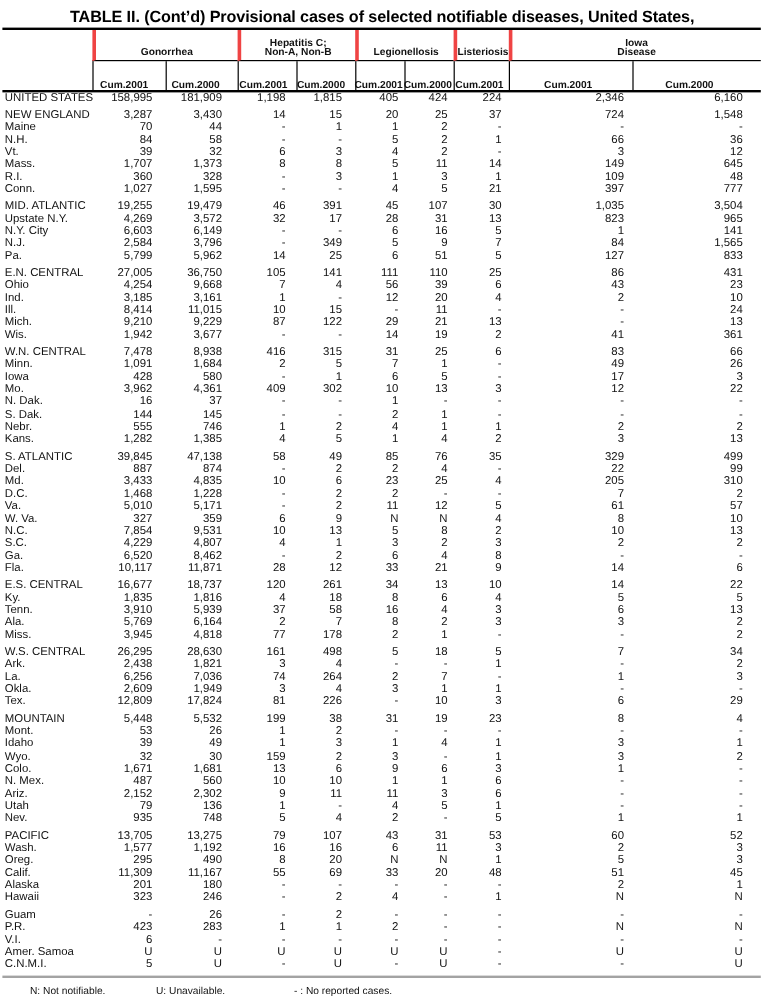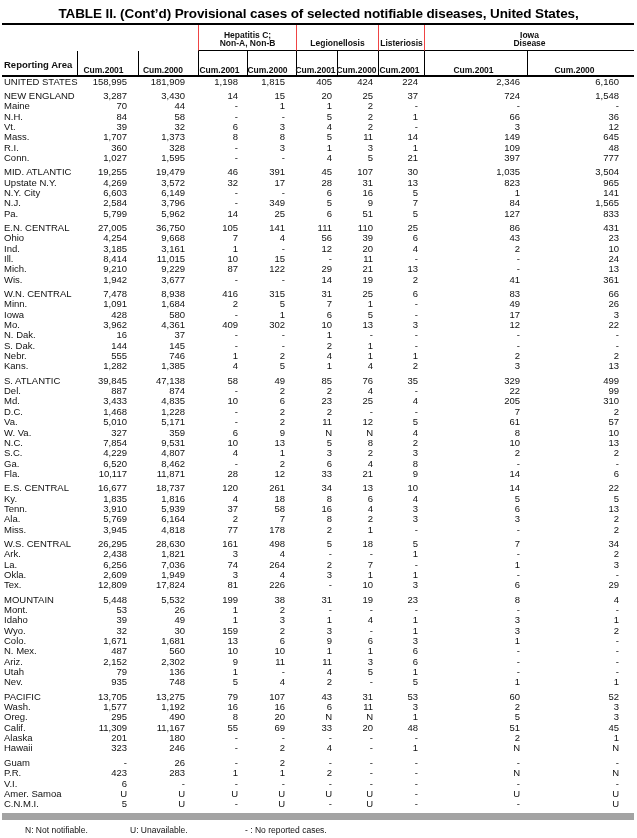--- a/index.html
+++ b/index.html
@@ -22,21 +22,21 @@
     grid-template-columns:75px 61px 60px 49px 49px 41px 41px 46px 103px 107px;
     grid-template-rows:26px 24px;
     box-sizing:border-box;
   }
   .thead *{box-sizing:border-box;}
   .rahead{
     grid-column:1;grid-row:1/3;display:flex;align-items:flex-end;
     font-weight:bold;font-size:9.5px;padding:0 0 5px 2px;white-space:nowrap;
   }
   .g{
-    grid-row:1;border-left:1px solid #ef4444;border-bottom:1px solid #000;
+    grid-row:1;border-left:3px solid #ef4444;border-bottom:1px solid #000;
     display:flex;flex-direction:column;justify-content:flex-end;align-items:center;
     font-weight:bold;font-size:8.5px;line-height:8.5px;padding-bottom:2px;
     text-align:center;white-space:nowrap;
   }
   .g-gon{grid-column:2/4;}
   .g-hep{grid-column:4/6;}
   .g-leg{grid-column:6/8;}
   .g-lis{grid-column:8/9;}
   .g-lym{grid-column:9/11;}
   .gline:empty{display:none;}
@@ -48,21 +48,21 @@
   .s-1{grid-column:2;padding-right:9px;}
   .s-2{grid-column:3;padding-right:11px;}
   .s-3{grid-column:4;padding-right:7px;}
   .s-4{grid-column:5;padding-right:9px;}
   .s-5{grid-column:6;padding-right:3px;}
   .s-6{grid-column:7;padding-right:3px;}
   .s-7{grid-column:8;padding-right:4px;}
   .s-8{grid-column:9;padding-right:5px;}
   .s-9{grid-column:10;padding-right:13px;}
   
-  .tbody{border-bottom:7px solid #a3a3a3;padding-bottom:3px;}
+  .tbody{border-bottom:2px solid #a3a3a3;padding-bottom:3px;}
   .section + .section{margin-top:4px;}
   .row{
     display:grid;
     grid-template-columns:75px 61px 60px 49px 49px 41px 41px 46px 103px 107px;
     height:10.35px;line-height:10.35px;font-size:9.5px;
   }
   .rl{padding-left:2px;white-space:nowrap;overflow:visible;}
   .c{text-align:right;white-space:nowrap;}
   .col-1{padding-right:11px;}
   .col-2{padding-right:13px;}
@@ -83,22 +83,25 @@
 </head>
 <body>
 
 <div class="page">
   <div class="title">
     <div>TABLE II. (Cont’d) Provisional cases of selected notifiable diseases, United States,</div>
   </div>
 
   <div class="tbl">
     <div class="thead">
-      <div class="rahead">Reporting Area</div>
 
+      <div class="g g-gon">
+        <div class="gline">Gonorrhea</div>
+
+      </div>
       <div class="g g-hep">
         <div class="gline">Hepatitis C;</div>
         <div class="gline">Non-A, Non-B</div>
       </div>
       <div class="g g-leg">
         <div class="gline">Legionellosis</div>
 
       </div>
       <div class="g g-lis">
         <div class="gline">Listeriosis</div>

